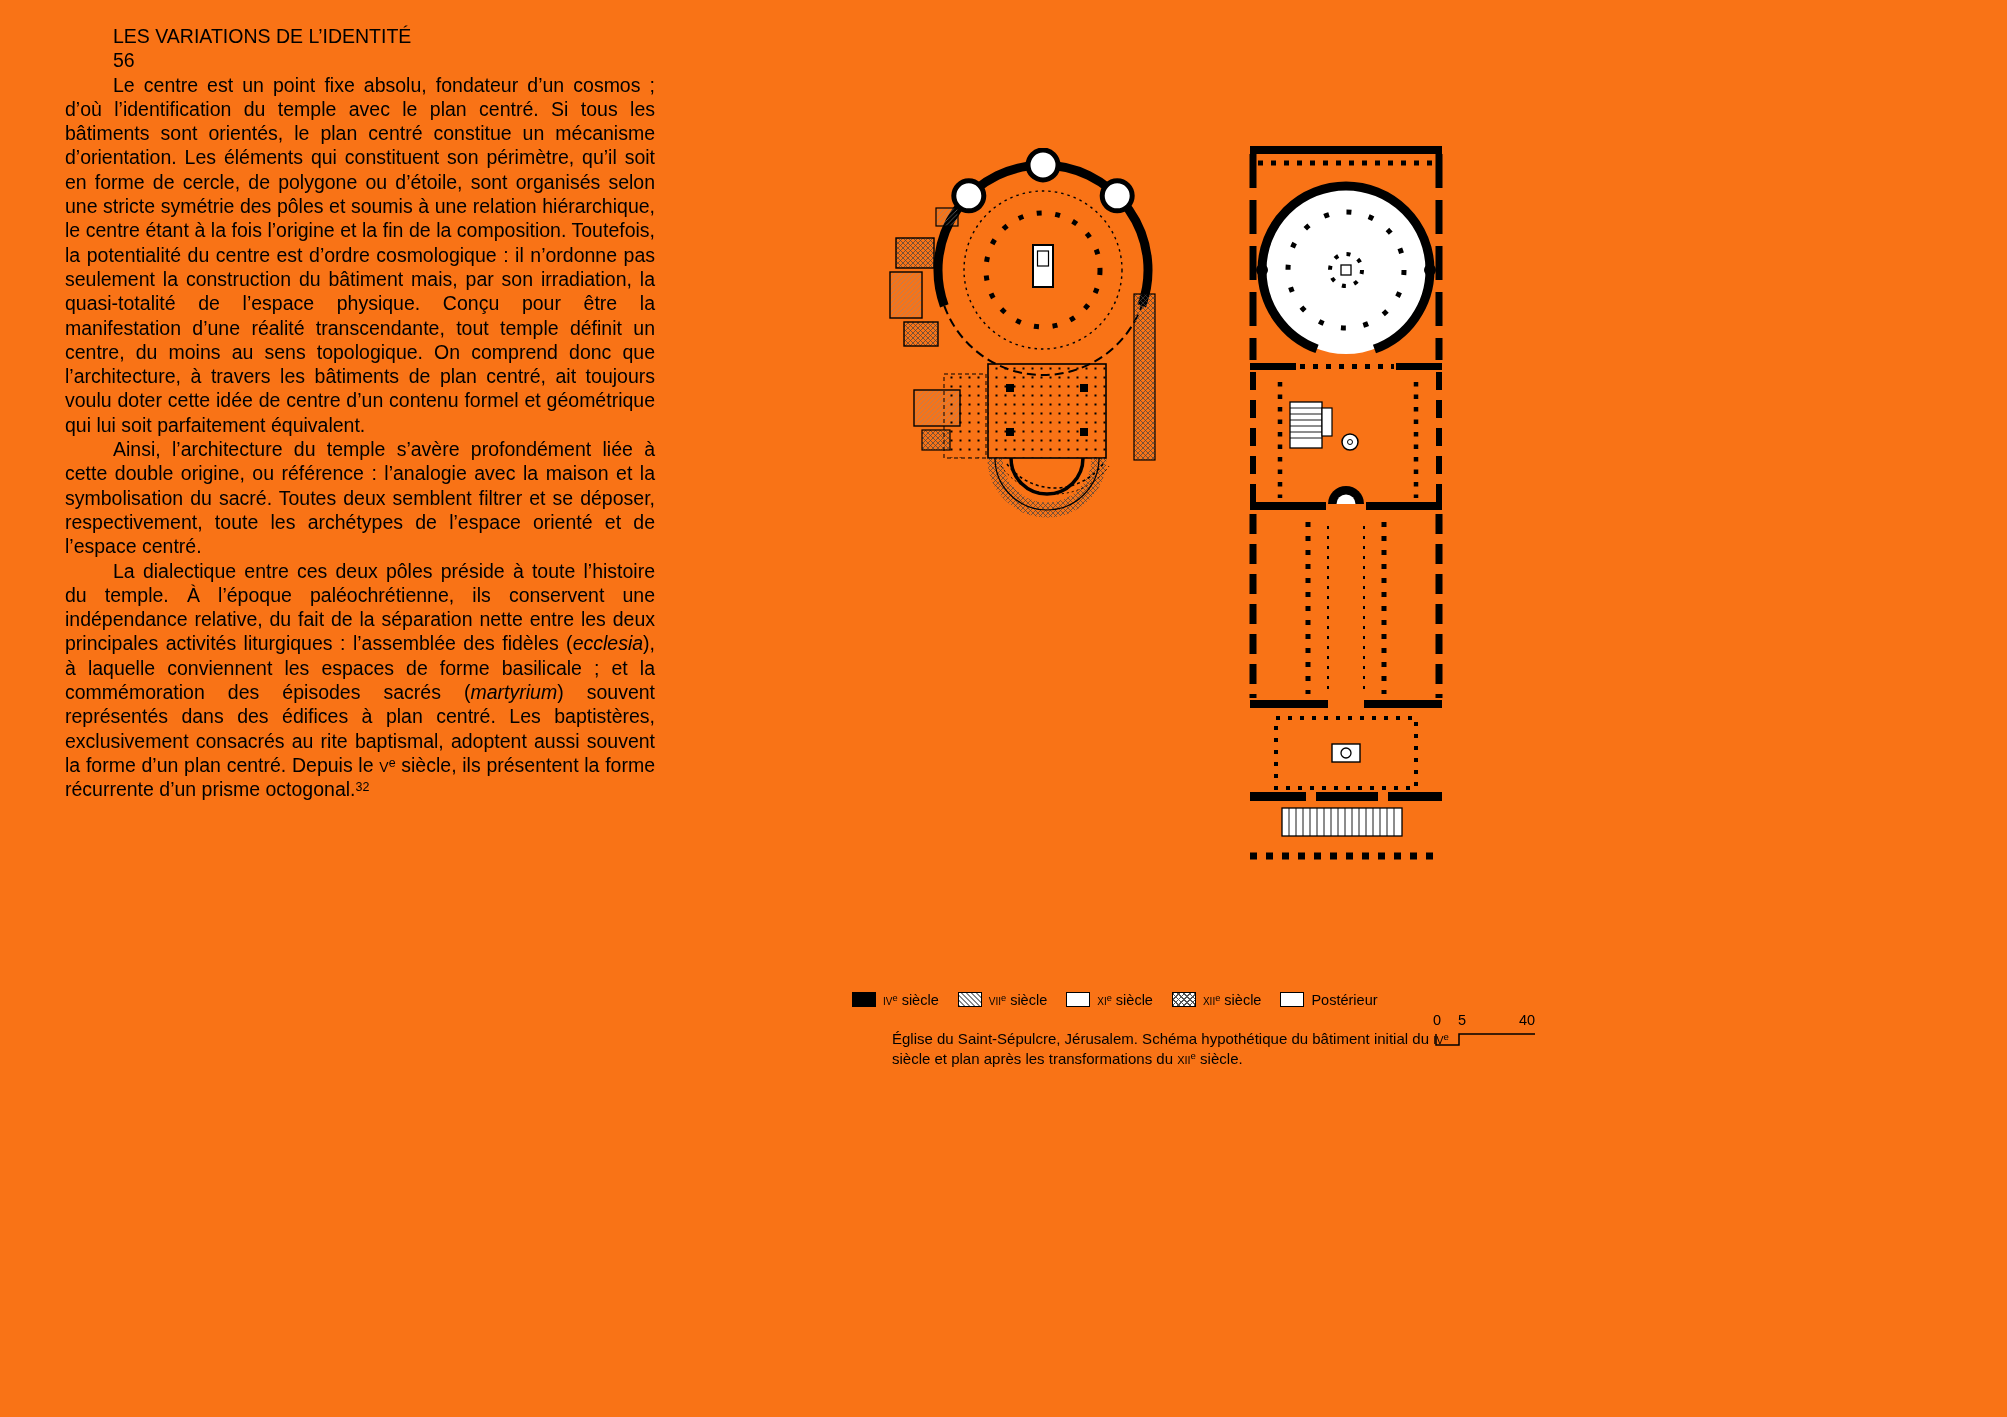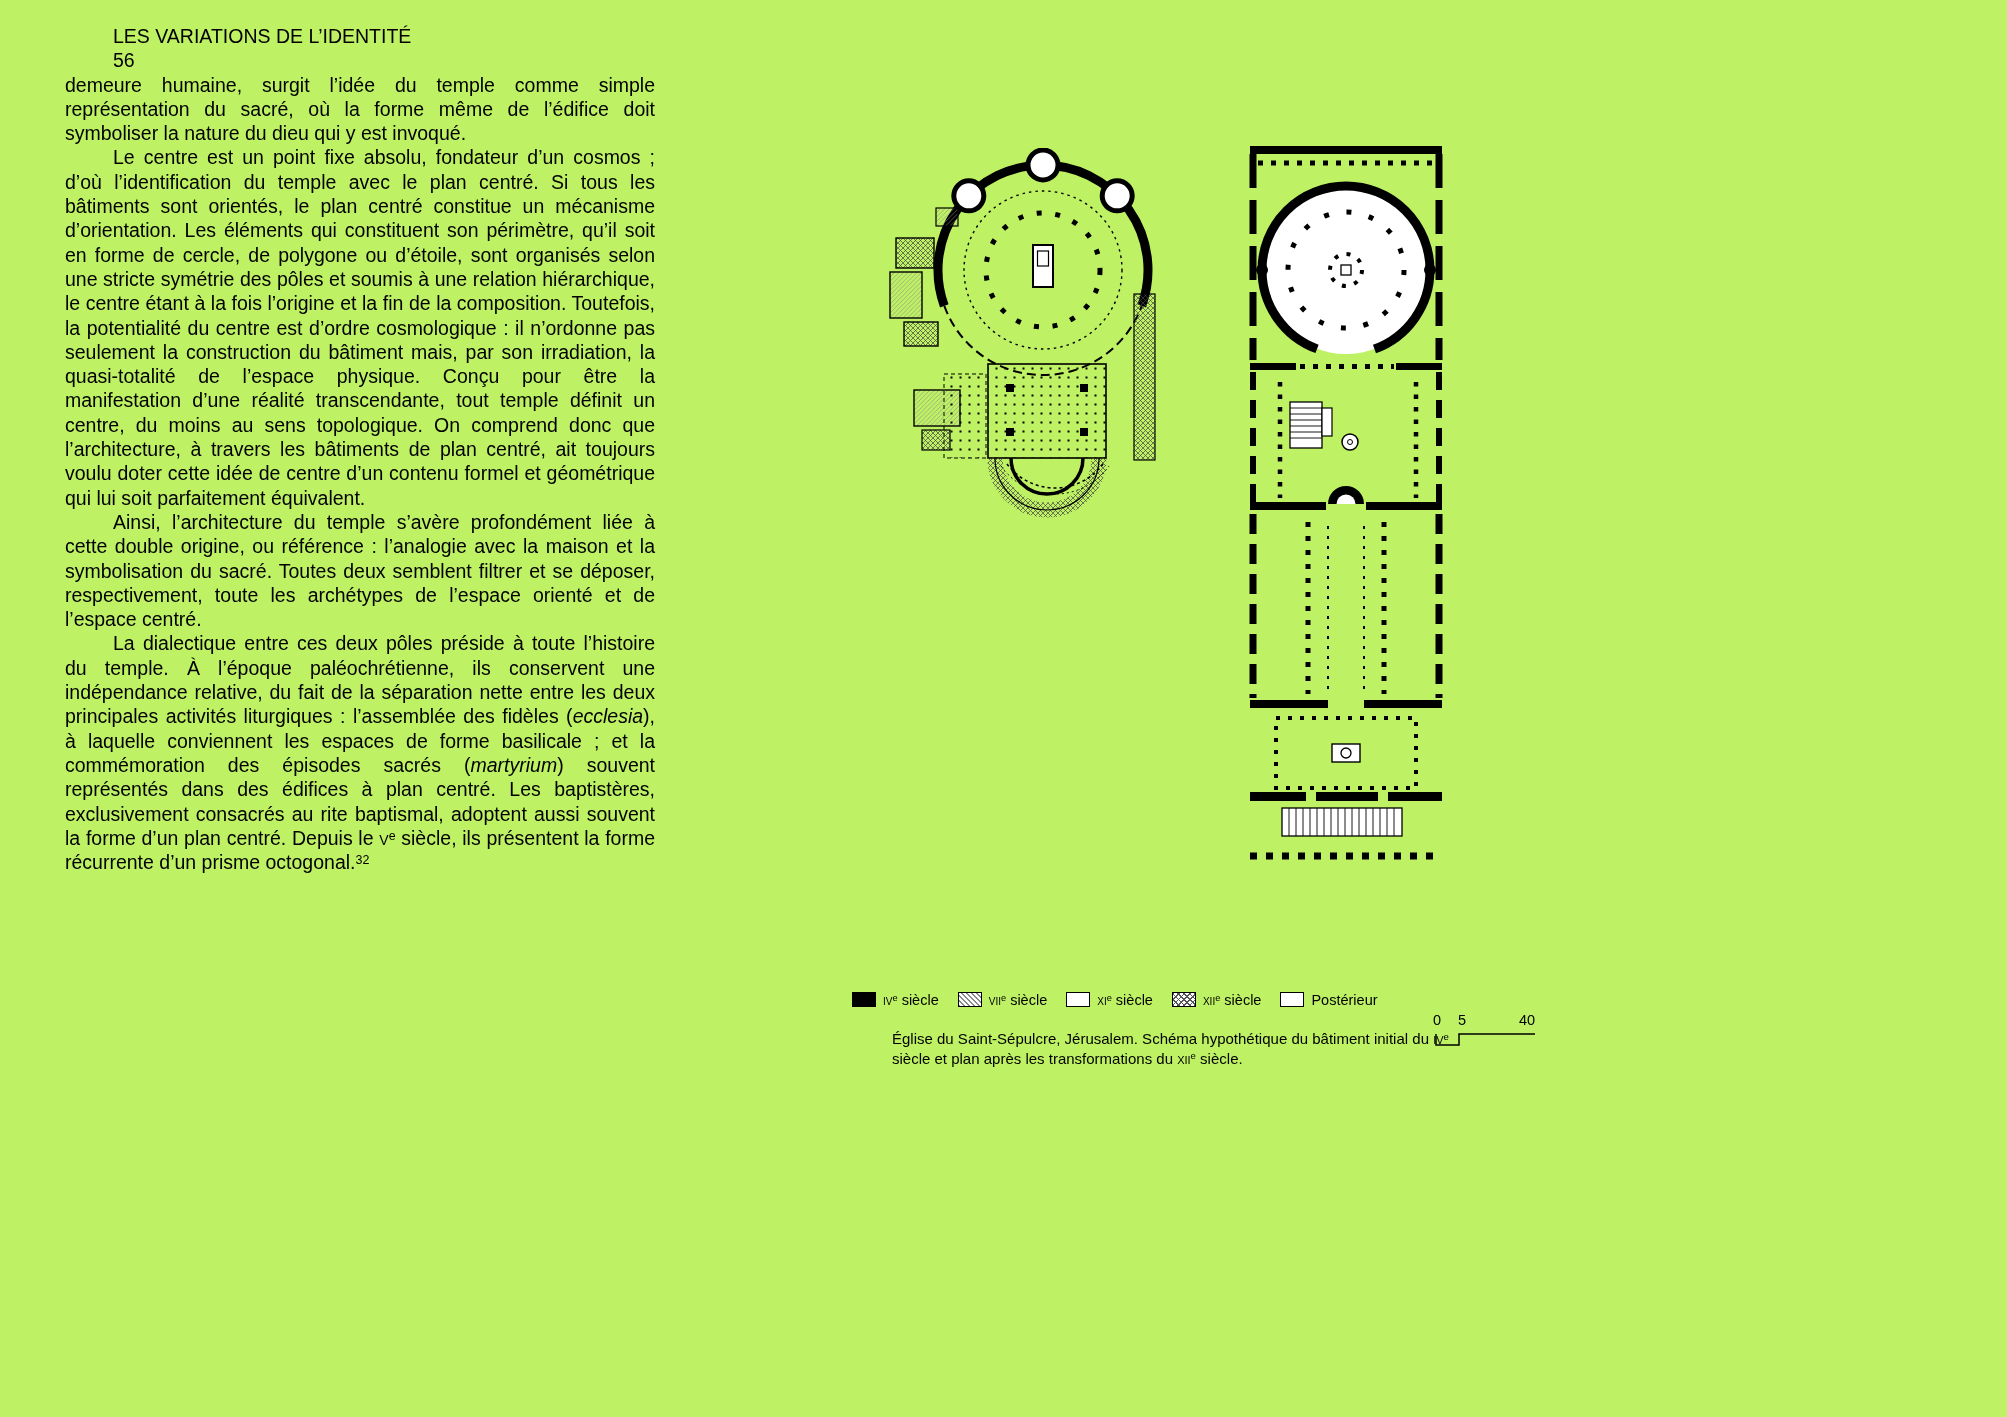--- a/index.html
+++ b/index.html
@@ -1,20 +1,20 @@
 <!DOCTYPE html>
 <html lang="fr"><head>
 <meta charset="utf-8">
 <title>Les variations de l'identité — p.86</title>
 <style>
   * { box-sizing: border-box; }
   html, body { margin: 0; padding: 0; background: #ffffff; }
   .page {
     position: relative; width: 2007px; height: 1417px;
-    background: #bef264; color: #000;
+    background: #f97316; color: #000;
     font-family: "Liberation Sans", sans-serif;
     overflow: hidden;
   }
   .text-col { position: absolute; left: 65px; top: 24px; width: 590px; }
   .running-head, .page-number { font-size: 19.5px; line-height: 24.3px; padding-left: 48px; }
   .paragraphs { margin-top: 0; }
   .para { margin: 0; font-size: 19.5px; line-height: 24.3px; text-align: justify; }
   .para.indent { text-indent: 48px; }
   .para sup, .caption sup, .legend-label sup {
     font-size: 64%; line-height: 0; position: relative; top: -0.42em; vertical-align: baseline;
@@ -48,21 +48,20 @@
 </style>
 </head>
 <body>
 
 <div class="page">
 
   <div class="text-col">
     <div class="running-head">LES VARIATIONS DE L’IDENTITÉ</div>
     <div class="page-number">56</div>
     <div class="paragraphs">
-        <p class="para"><span>demeure humaine, surgit l’idée du temple comme simple représentation du sacré, où la forme même de l’édifice doit symboliser la nature du dieu qui y est invoqué.</span></p>
         <p class="para indent"><span>Le centre est un point fixe absolu, fondateur d’un cosmos ; d’où l’identification du temple avec le plan centré. Si tous les bâtiments sont orientés, le plan centré constitue un mécanisme d’orientation. Les éléments qui constituent son périmètre, qu’il soit en forme de cercle, de polygone ou d’étoile, sont organisés selon une stricte symétrie des pôles et soumis à une relation hiérarchique, le centre étant à la fois l’origine et la fin de la composition. Toutefois, la potentialité du centre est d’ordre cosmologique : il n’ordonne pas seulement la construction du bâtiment mais, par son irradiation, la quasi-totalité de l’espace physique. Conçu pour être la manifestation d’une réalité transcendante, tout temple définit un centre, du moins au sens topologique. On comprend donc que l’architecture, à travers les bâtiments de plan centré, ait toujours voulu doter cette idée de centre d’un contenu formel et géométrique qui lui soit parfaitement équivalent.</span></p>
         <p class="para indent"><span>Ainsi, l’architecture du temple s’avère profondément liée à cette double origine, ou référence : l’analogie avec la maison et la symbolisation du sacré. Toutes deux semblent filtrer et se déposer, respectivement, toute les archétypes de l’espace orienté et de l’espace centré.</span></p>
         <p class="para indent"><span>La dialectique entre ces deux pôles préside à toute l’histoire du temple. À l’époque paléochrétienne, ils conservent une indépendance relative, du fait de la séparation nette entre les deux principales activités liturgiques : l’assemblée des fidèles (</span><i>ecclesia</i><span>), à laquelle conviennent les espaces de forme basilicale ; et la commémoration des épisodes sacrés (</span><i>martyrium</i><span>) souvent représentés dans des édifices à plan centré. Les baptistères, exclusivement consacrés au rite baptismal, adoptent aussi souvent la forme d’un plan centré. Depuis le </span><span class="sc">v</span><sup>e</sup><span> siècle, ils présentent la forme récurrente d’un prisme octogonal.</span><sup>32</sup></p>
       </div>
   </div>
 
   <figure style="margin:0">
 
     <svg class="plan plan-left" width="360" height="430" viewBox="0 0 360 430" aria-hidden="true">
       <defs>

